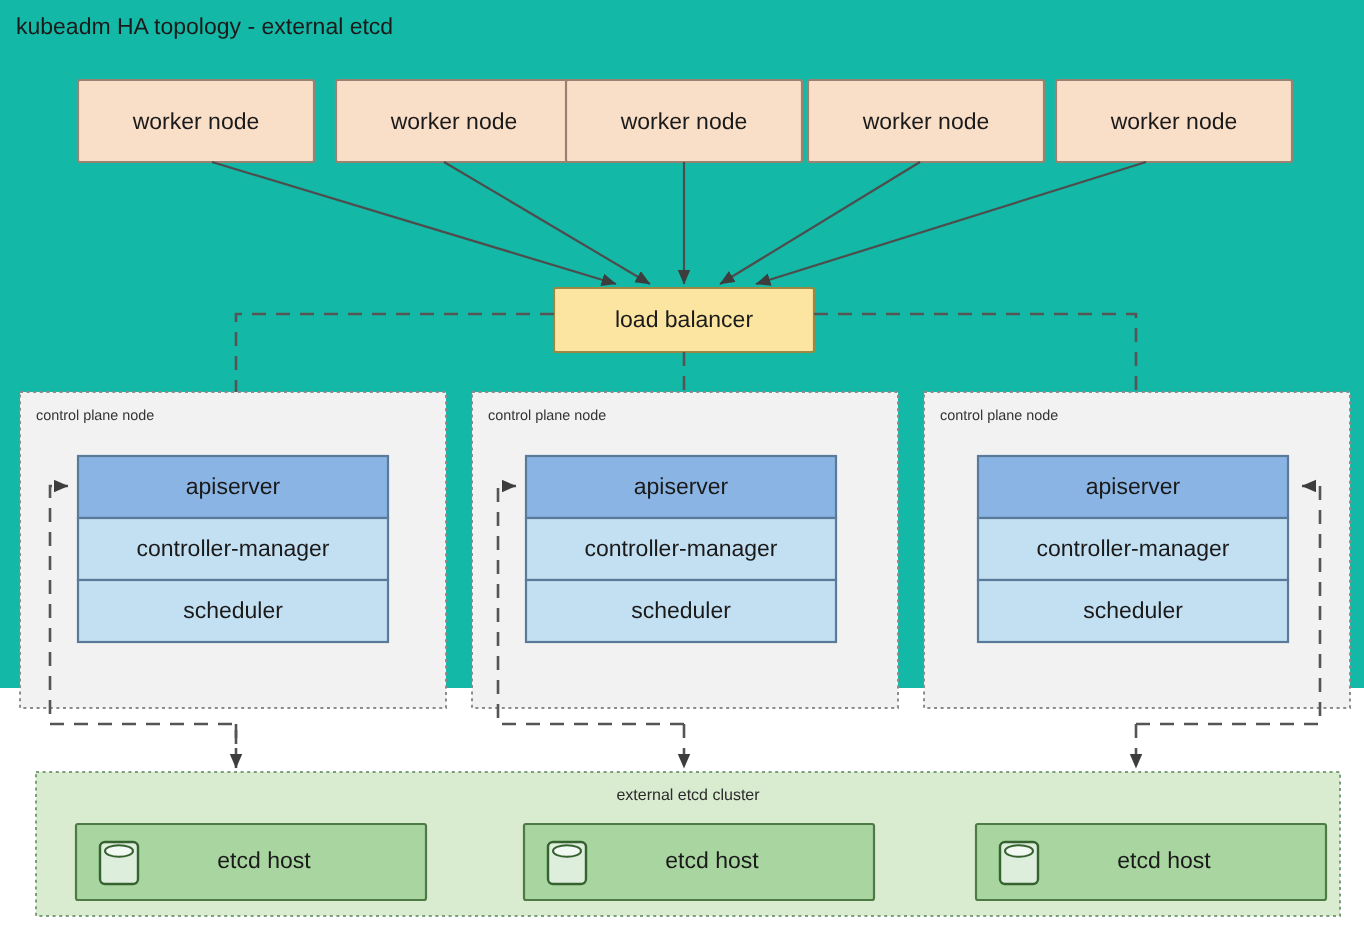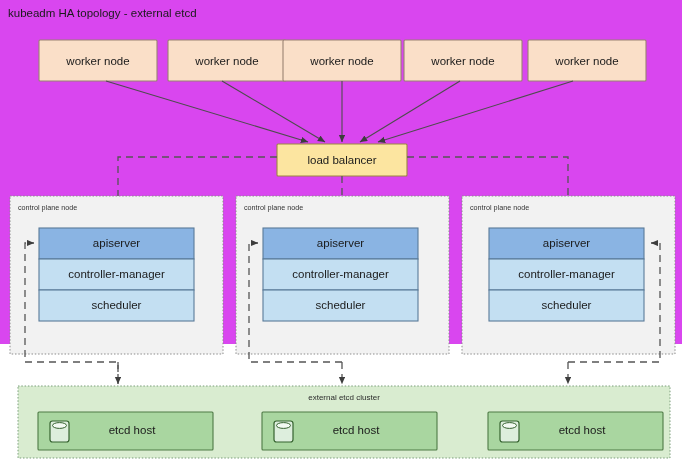--- a/index.html
+++ b/index.html
@@ -10,21 +10,21 @@
   body {
     width: 682px;
     height: 464px;
     font-family: "Liberation Sans", sans-serif;
     overflow: hidden;
   }
   #diagram-root {
     position: relative;
     width: 682px;
     height: 344px;
-    background: #d946ef;
+    background: #14b8a6;
   }
   svg#topology {
     display: block;
     width: 682px;
     height: 464px;
   }
   text {
     font-family: "Liberation Sans", sans-serif;
     fill: #1a1a1a;
     dominant-baseline: middle;

